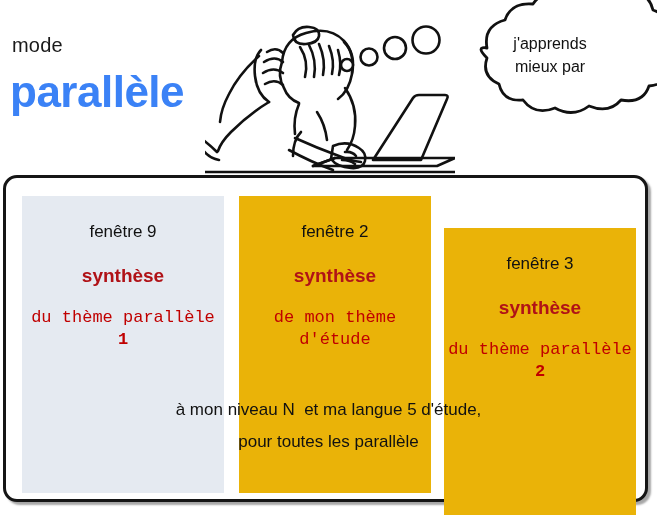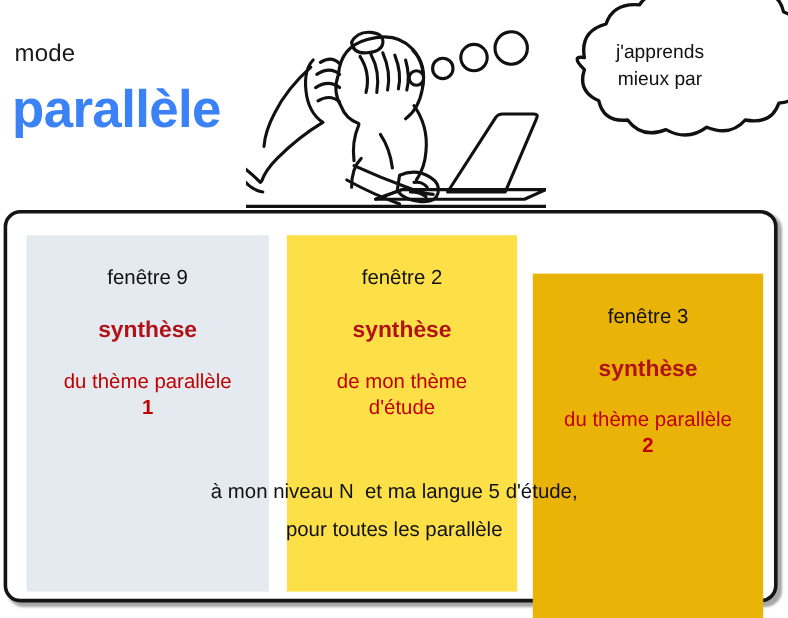--- a/index.html
+++ b/index.html
@@ -126,20 +126,21 @@
     font-size: 19px;
     font-weight: bold;
     color: #B01217;
     line-height: 1;
   }
   .theme {
     margin-top: 22px;
     font-size: 17px;
     color: #C00000;
     line-height: 1.28;
+    font-family: Liberation Mono, monospace;
   }
   .theme .num { font-weight: bold; }
 
   
   .footer {
     position: absolute;
     left: 0;
     top: 216px;
     width: 645px;
     text-align: center;
@@ -254,21 +255,21 @@
       <div class="col-body">
         <div class="win-title">fenêtre 9</div>
         <div class="synthese">synthèse</div>
         <div class="theme">
           <span>du thème parallèle</span><br>
           <span class="num">1</span>
         </div>
       </div>
     </div>
 
-    <div class="col col-2" style="background: #fde047;">
+    <div class="col col-2" style="background: #eab308;">
       <div class="col-body">
         <div class="win-title">fenêtre 2</div>
         <div class="synthese">synthèse</div>
         <div class="theme">
           <span>de mon thème</span><br>
           <span>d'étude</span>
         </div>
       </div>
     </div>
 

